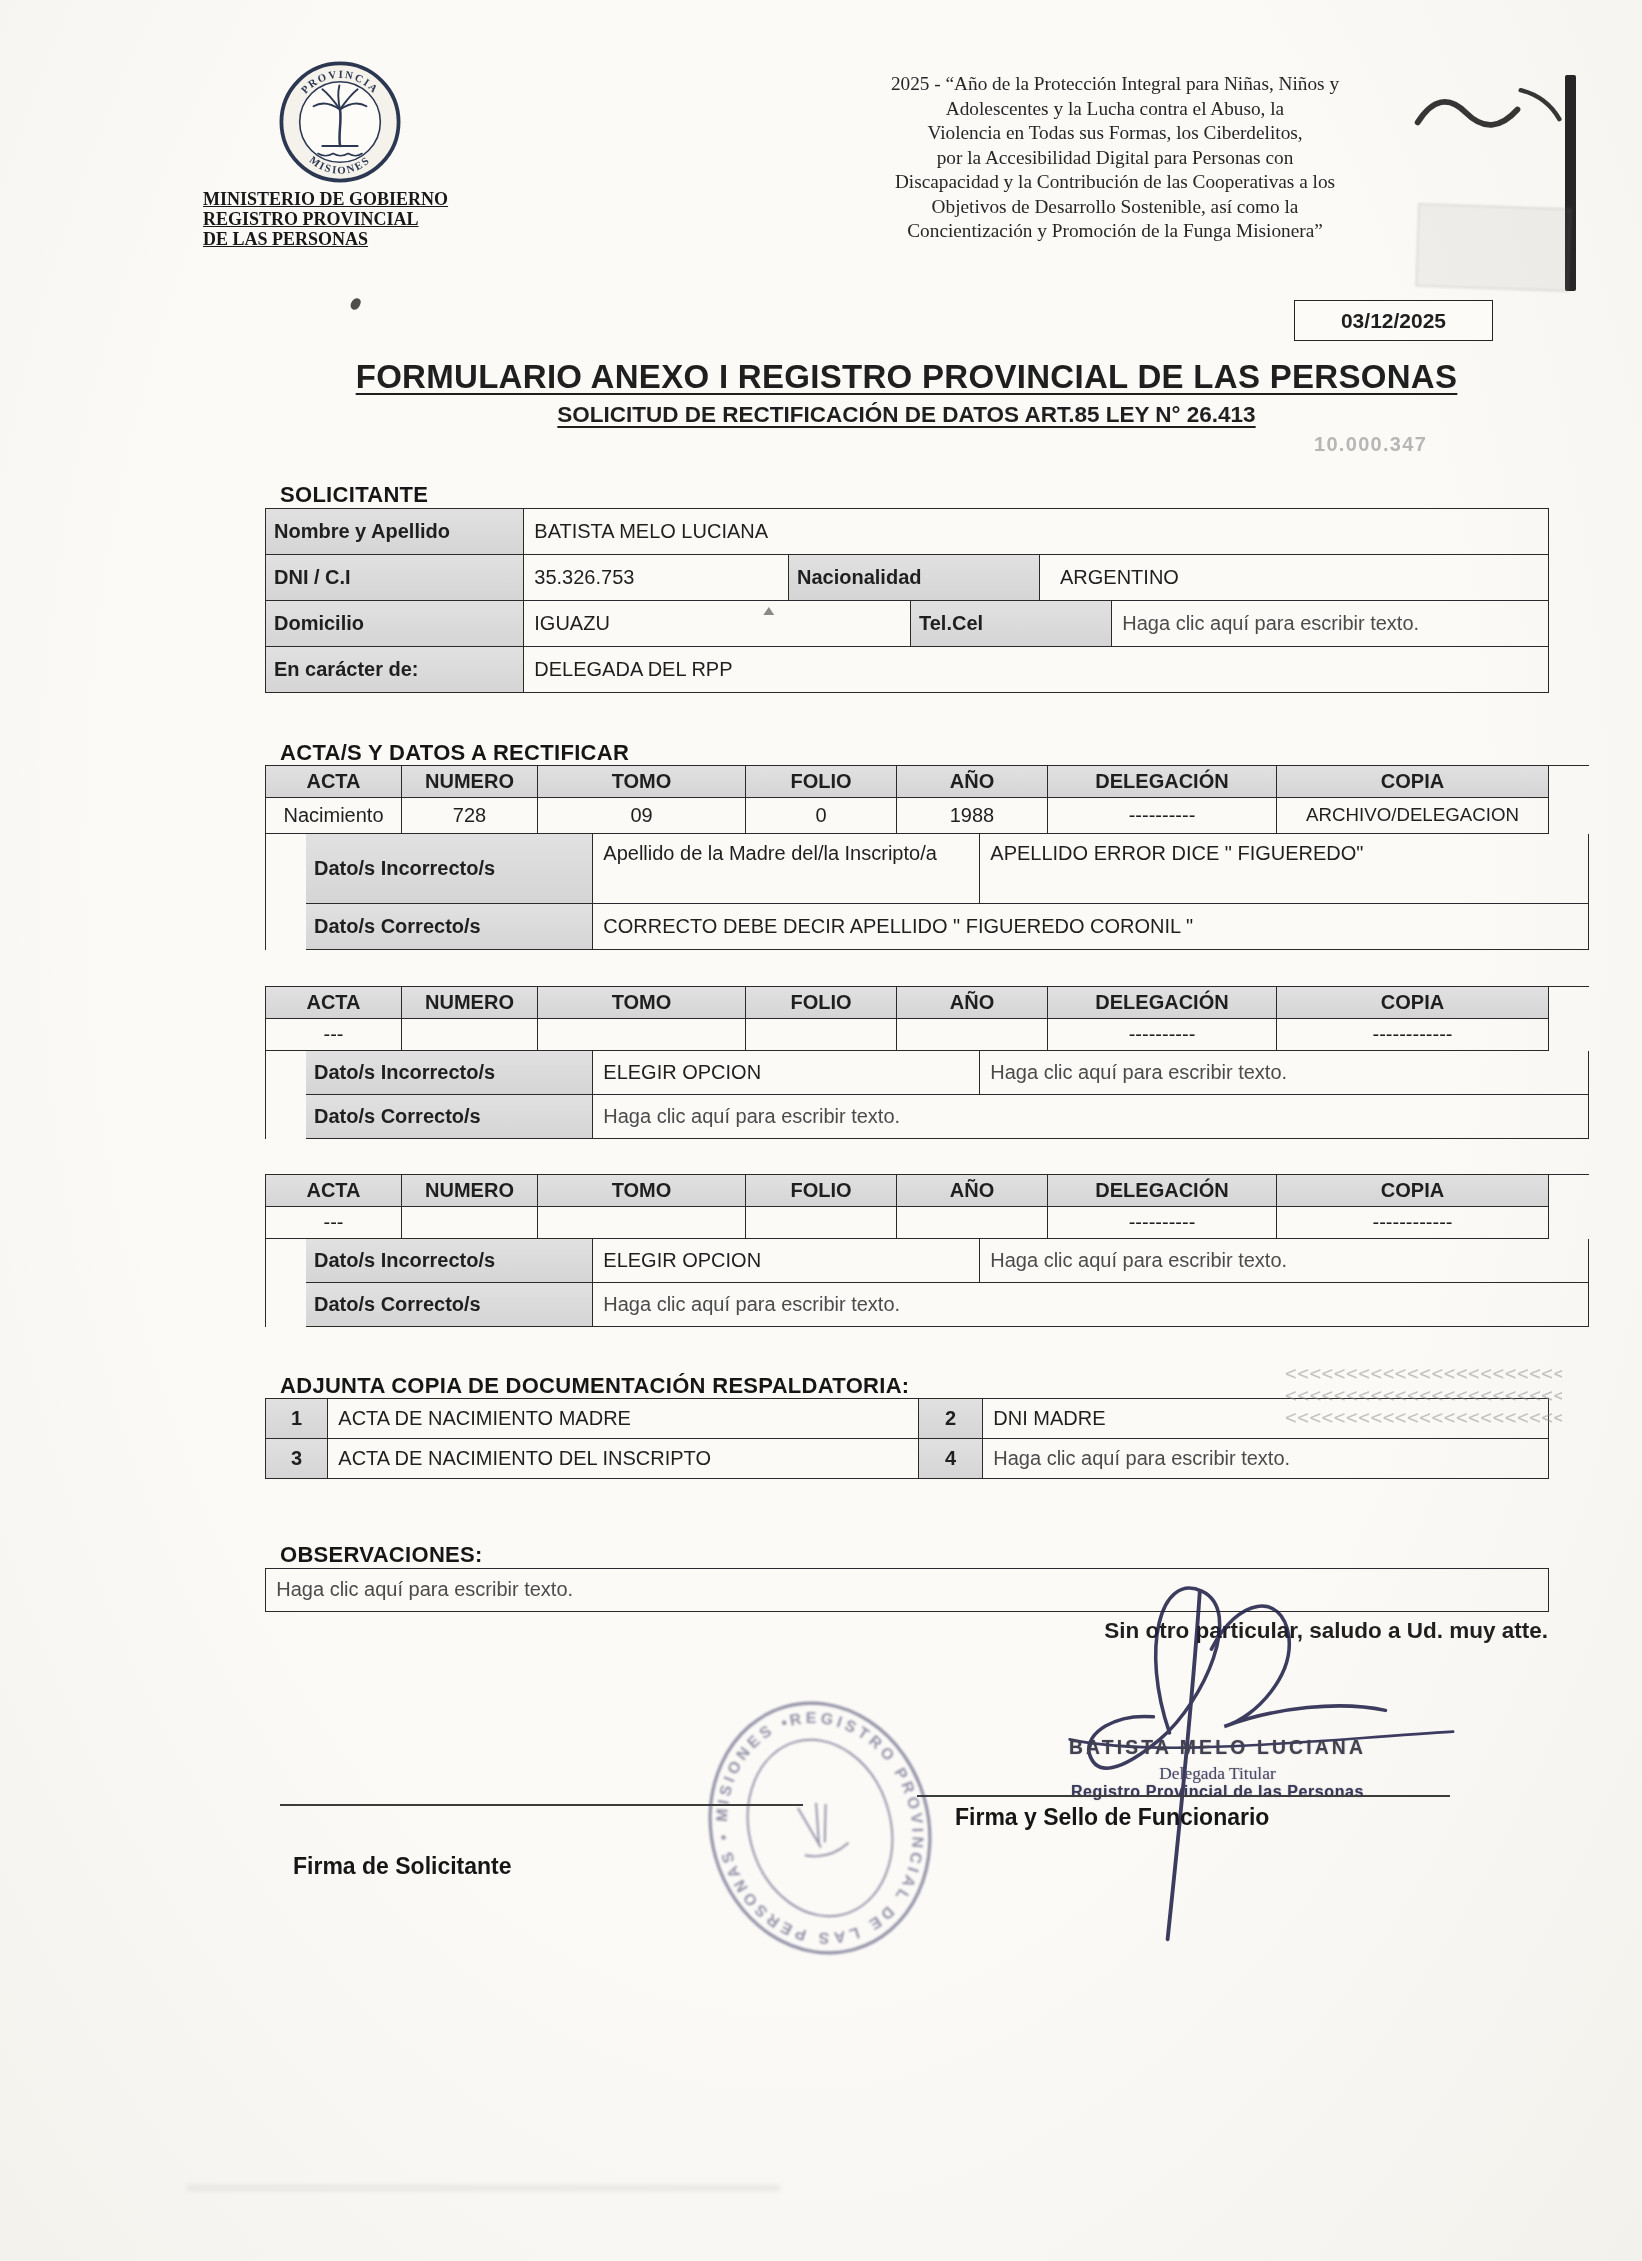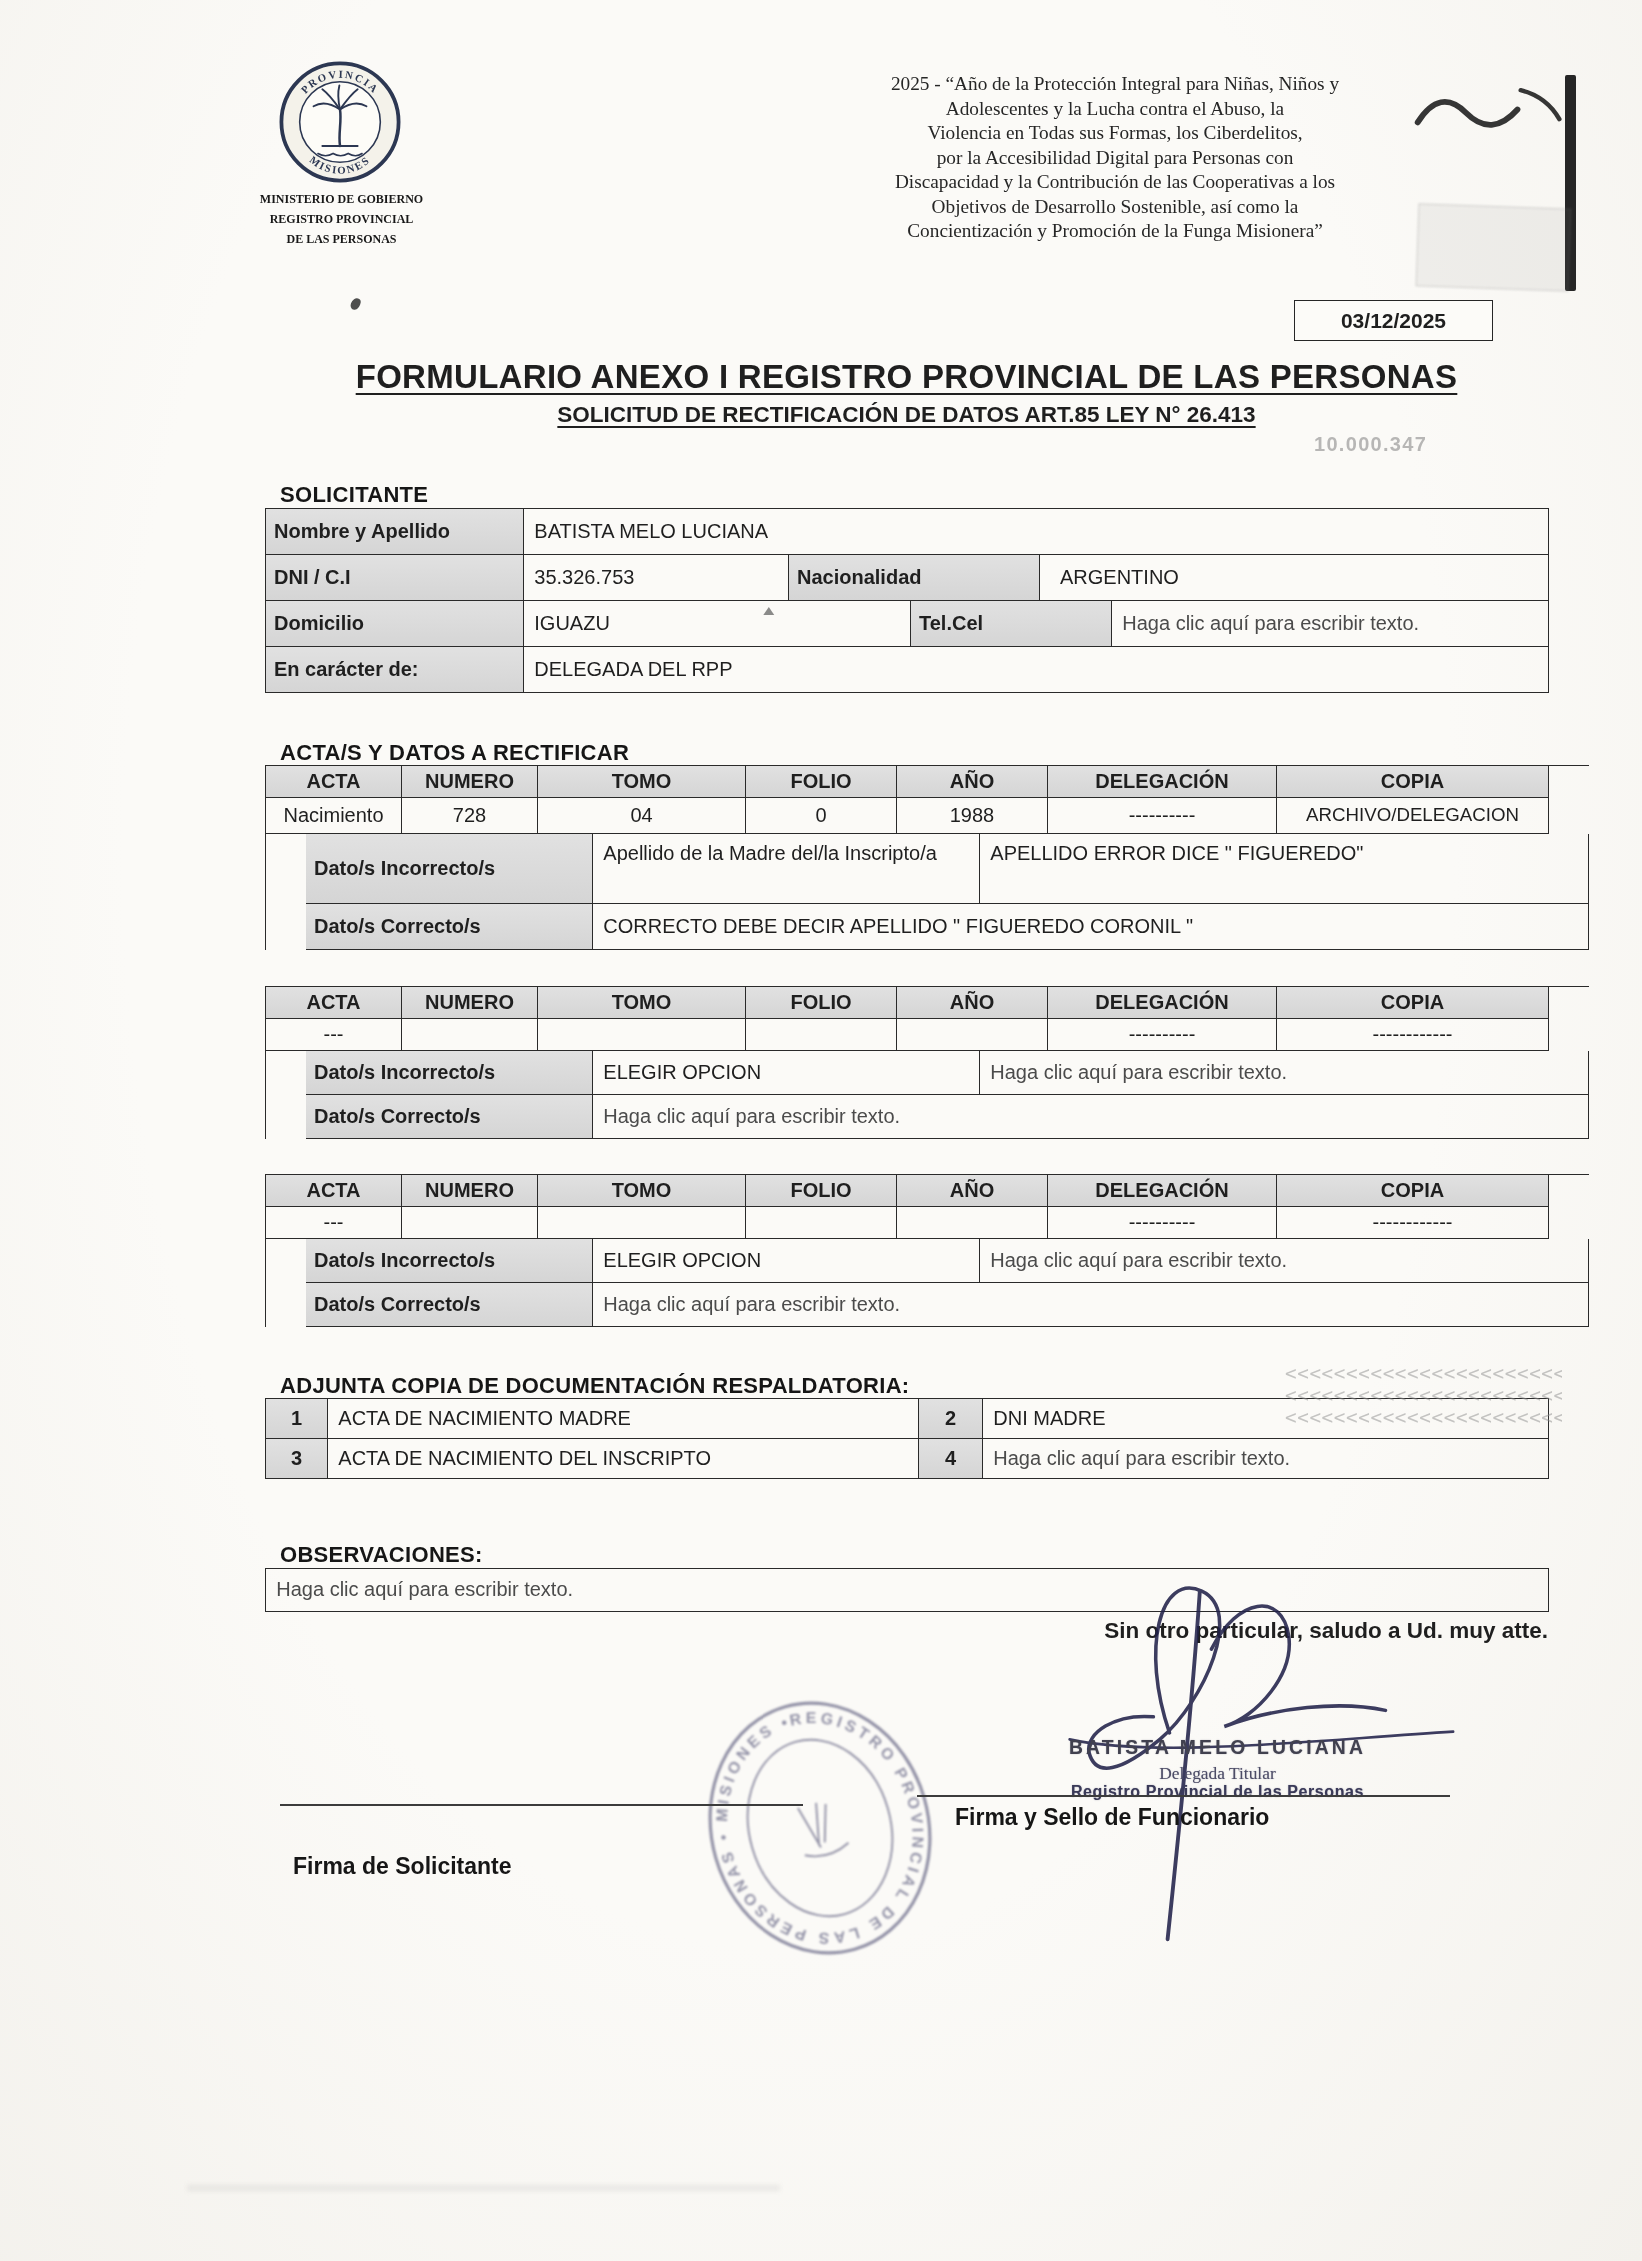--- a/index.html
+++ b/index.html
@@ -4,22 +4,22 @@
 <style>
   html,body{margin:0;padding:0;background:#d8d8d8;}
   .page{
     position:relative;width:1643px;height:2261px;overflow:hidden;
     background:radial-gradient(ellipse at 48% 38%, #fbfaf7 55%, #f3f1ec 100%);
     font-family:"Liberation Sans",sans-serif;color:#1f1f1f;
   }
   .abs{position:absolute;}
 
   
-  .org-lines{left:203px;top:189px;width:277px;text-align:center;
-    font-family:"Liberation Serif",serif;font-weight:bold;font-size:12px;line-height:20px;color:#181818;}
+  .org-lines{left:203px;top:189px;width:277px;
+    font-family:"Liberation Serif",serif;font-weight:bold;font-size:18px;line-height:20px;color:#181818;text-decoration:underline;}
   .motto{left:767px;top:72px;width:696px;text-align:center;
     font-family:"Liberation Serif",serif;font-size:19.3px;line-height:24.5px;color:#262626;}
   .date-box{left:1294px;top:300px;width:197px;height:39px;border:1.9px solid #262626;
     display:flex;align-items:center;justify-content:center;font-size:21px;font-weight:bold;background:#fcfbf8;}
 
   
   .title{left:265px;top:358px;width:1283px;text-align:center;font-size:33px;font-weight:bold;
     text-decoration:underline;text-decoration-thickness:1.9px;text-underline-offset:4.5px;letter-spacing:0.3px;}
   .subtitle{left:265px;top:402px;width:1283px;text-align:center;font-size:22.5px;font-weight:bold;
     text-decoration:underline;text-decoration-thickness:1.9px;text-underline-offset:3.9px;}
@@ -163,21 +163,21 @@
       <div class="td c lbl w-a1">NUMERO</div>
       <div class="td c lbl w-a2">TOMO</div>
       <div class="td c lbl w-a3">FOLIO</div>
       <div class="td c lbl w-a4">AÑO</div>
       <div class="td c lbl w-a5">DELEGACIÓN</div>
       <div class="td c lbl w-a6">COPIA</div>
     </div>
     <div class="tr" style="height:36px;">
       <div class="td c w-a0">Nacimiento</div>
       <div class="td c w-a1">728</div>
-      <div class="td c w-a2">04</div>
+      <div class="td c w-a2">09</div>
       <div class="td c w-a3">0</div>
       <div class="td c w-a4">1988</div>
       <div class="td c w-a5">----------</div>
       <div class="td c w-a6" style="font-size:18.7px;">ARCHIVO/DELEGACION</div>
     </div>
     <div class="tr" style="height:70px;">
       <div class="td lbl w-dlbl">Dato/s Incorrecto/s</div>
       <div class="td top w-tipo">Apellido de la Madre del/la Inscripto/a</div>
       <div class="td top w-texto">APELLIDO ERROR DICE " FIGUEREDO"</div>
     </div>

